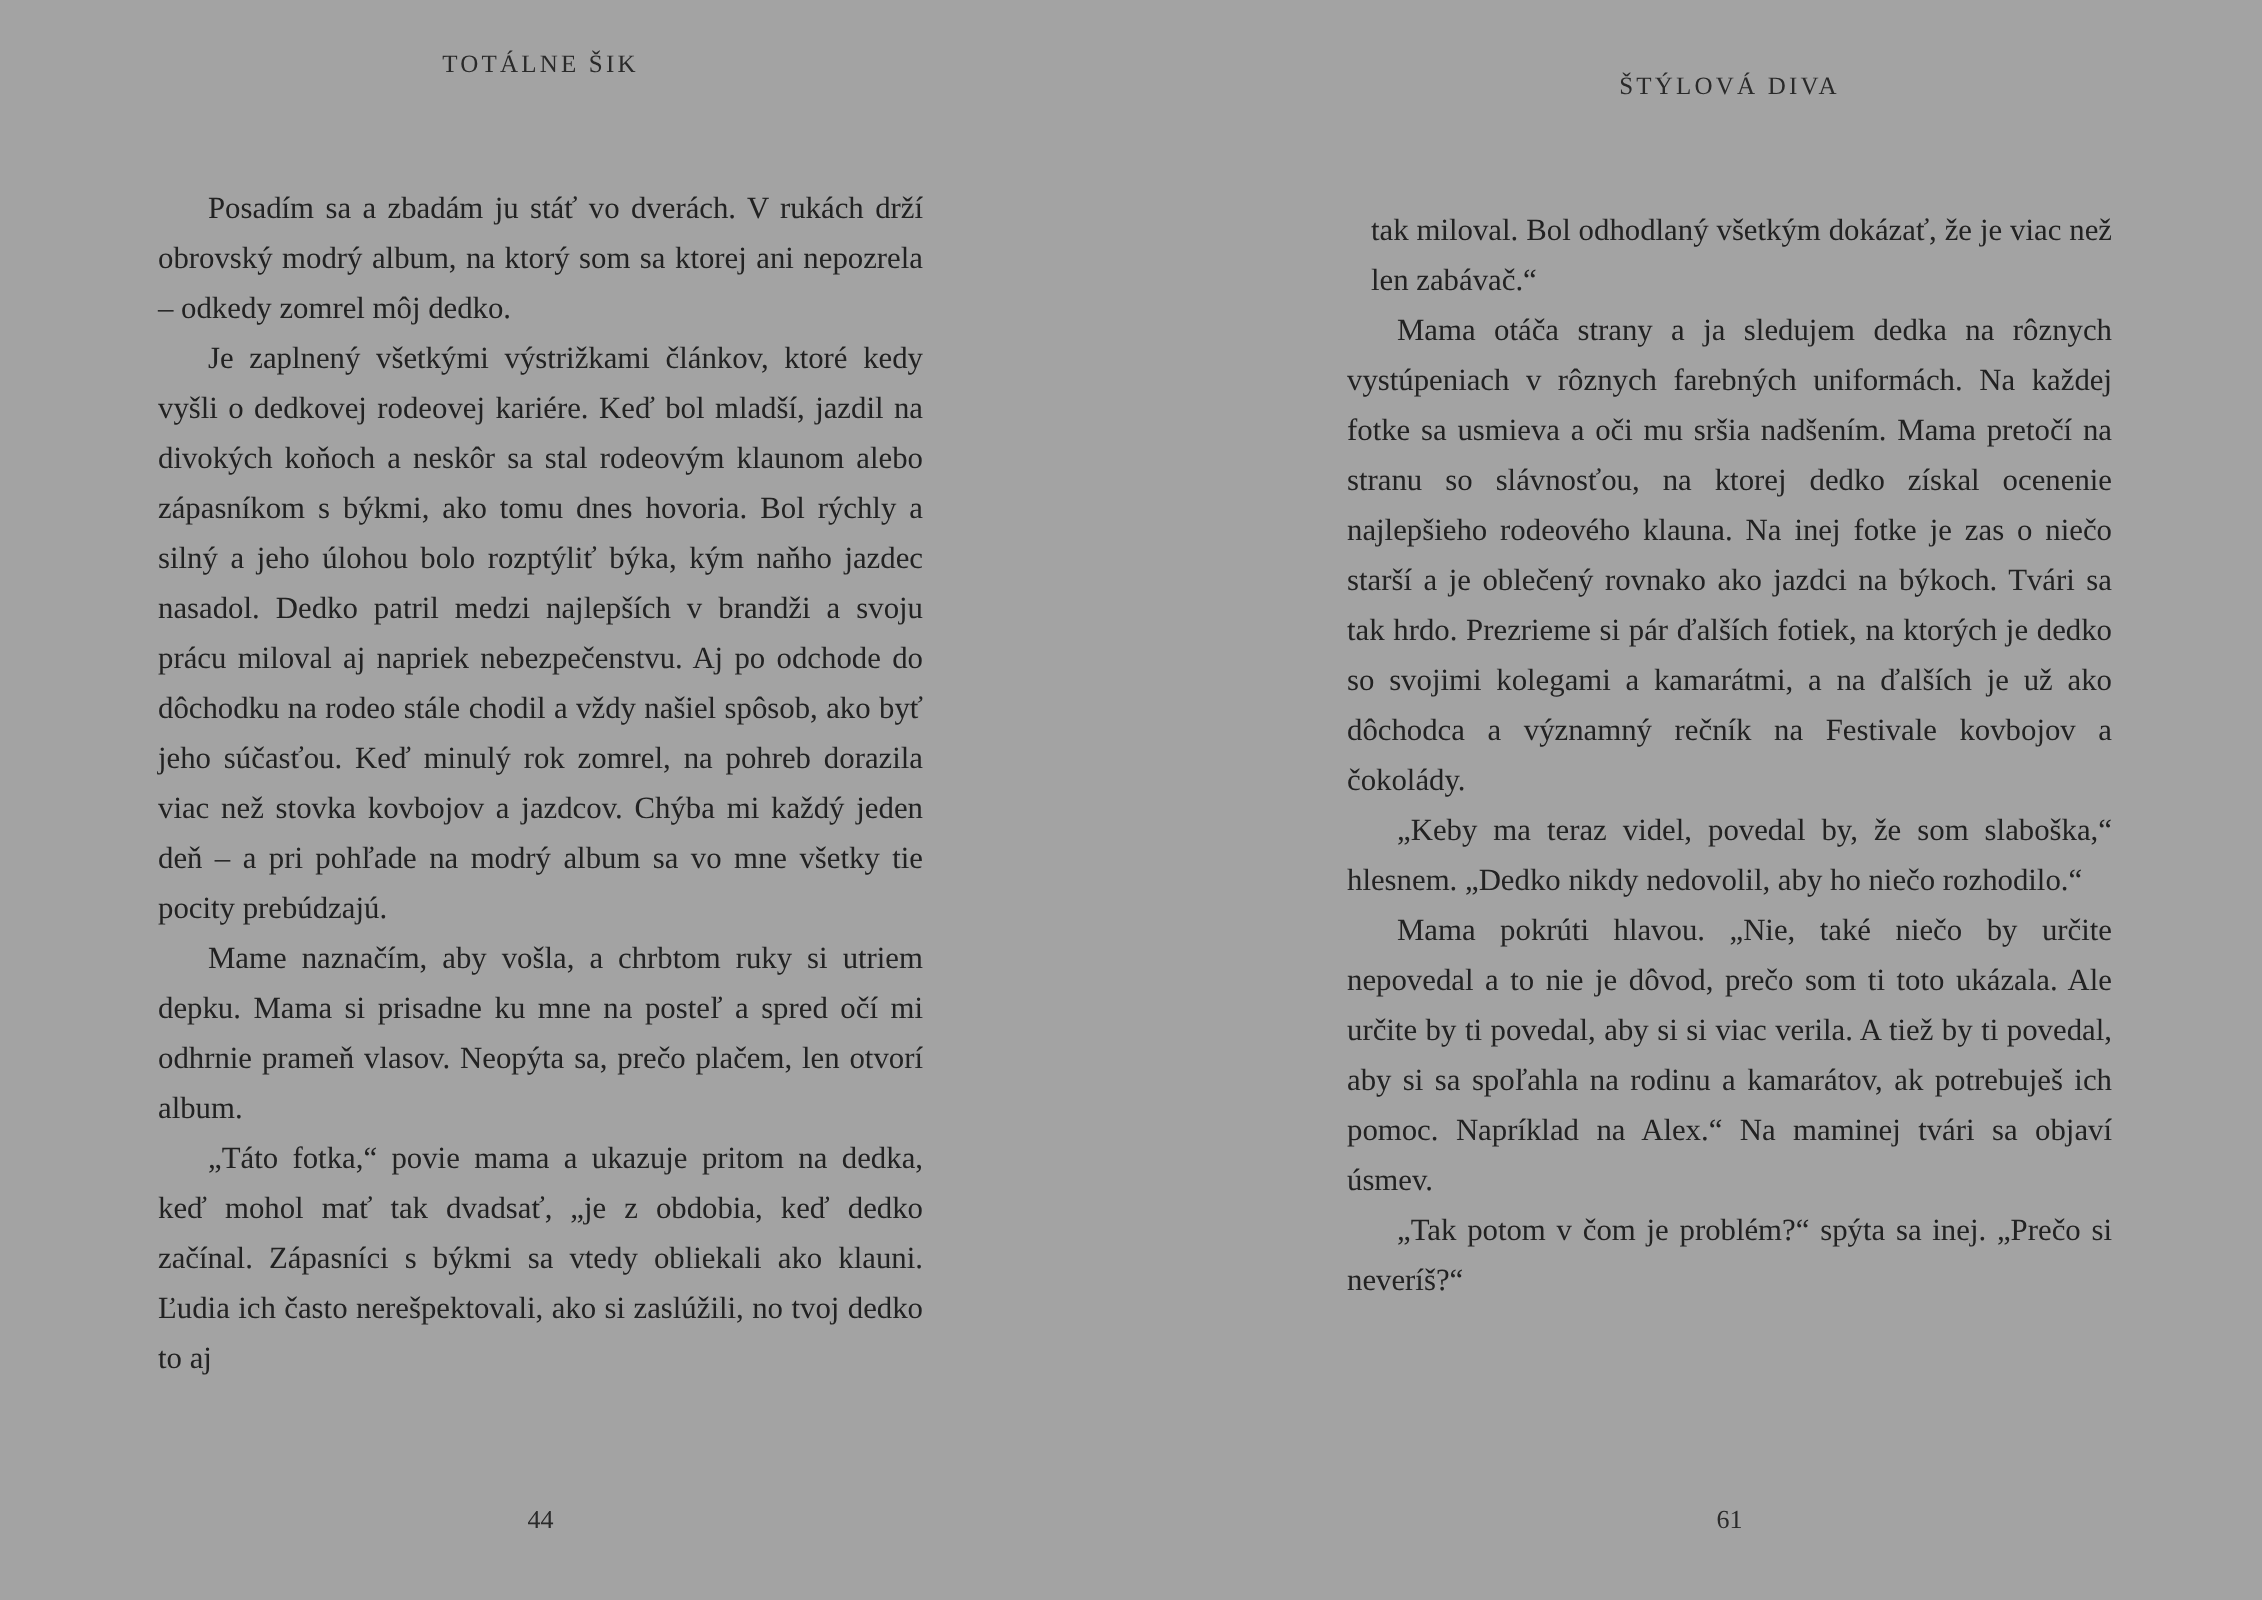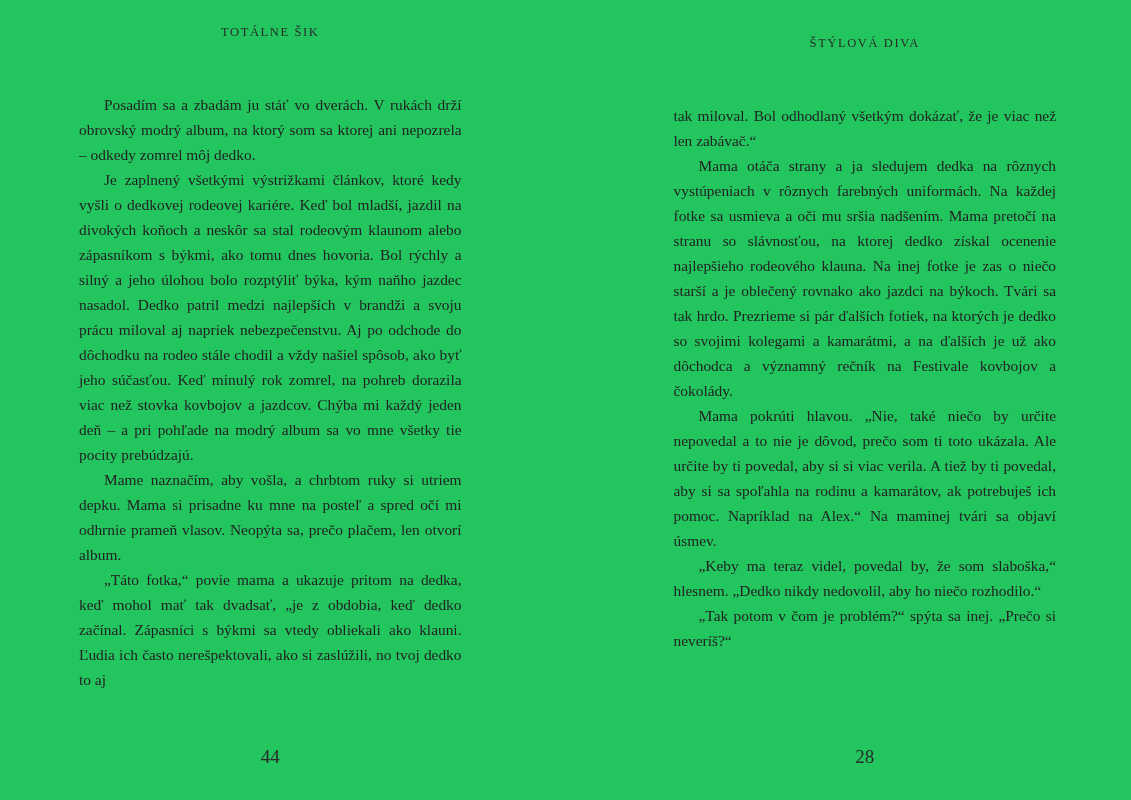--- a/index.html
+++ b/index.html
@@ -7,21 +7,21 @@
     padding: 0;
     background: #ffffff;
     width: 1131px;
     height: 800px;
     overflow: hidden;
   }
   .spread {
     display: flex;
     width: 1131px;
     height: 800px;
-    background: #22c55e;
+    background: #a3a3a3;
     font-family: "Liberation Serif", serif;
     color: #1c1c1c;
   }
   .page {
     position: relative;
     width: 565.5px;
     height: 800px;
     box-sizing: border-box;
   }
   .page-left  { padding: 25px 104px 0 79px; }
@@ -38,26 +38,26 @@
     font-size: 15.4px;
     line-height: 25px;
     text-align: justify;
     color: #222222;
   }
   .body-text p {
     margin: 0;
     padding: 0;
     text-indent: 25px;
   }
-  .body-text p.no-indent { text-indent: 0; }
+  .body-text p.no-indent { text-indent: 0; margin-left: 12px; }
   .page-number {
     position: absolute;
     bottom: 32px;
     text-align: center;
-    font-size: 19px;
+    font-size: 13px;
     color: #2a2a2a;
   }
   .page-left  .page-number { left: 79px;  right: 104px; }
   .page-right .page-number { left: 108px; right: 75px;  }
 </style>
 </head>
 <body>
 
 <div class="spread">
 
@@ -70,20 +70,20 @@
       <p>„Táto fotka,“ povie mama a ukazuje pritom na dedka, keď mohol mať tak dvadsať, „je z obdobia, keď dedko začínal. Zápasníci s býkmi sa vtedy obliekali ako klauni. Ľudia ich často nerešpektovali, ako si zaslúžili, no tvoj dedko to aj</p>
     </div>
     <div class="page-number">44</div>
   </div>
 
   <div class="page page-right">
     <div class="running-head">ŠTÝLOVÁ DIVA</div>
     <div class="body-text">
       <p class="no-indent">tak miloval. Bol odhodlaný všetkým dokázať, že je viac než len zabávač.“</p>
       <p>Mama otáča strany a ja sledujem dedka na rôznych vystúpeniach v rôznych farebných uniformách. Na každej fotke sa usmieva a oči mu sršia nadšením. Mama pretočí na stranu so slávnosťou, na ktorej dedko získal ocenenie najlepšieho rodeového klauna. Na inej fotke je zas o niečo starší a je oblečený rovnako ako jazdci na býkoch. Tvári sa tak hrdo. Prezrieme si pár ďalších fotiek, na ktorých je dedko so svojimi kolegami a kamarátmi, a na ďalších je už ako dôchodca a významný rečník na Festivale kovbojov a čokolády.</p>
+      <p>„Keby ma teraz videl, povedal by, že som slaboška,“ hlesnem. „Dedko nikdy nedovolil, aby ho niečo rozhodilo.“</p>
       <p>Mama pokrúti hlavou. „Nie, také niečo by určite nepovedal a to nie je dôvod, prečo som ti toto ukázala. Ale určite by ti povedal, aby si si viac verila. A tiež by ti povedal, aby si sa spoľahla na rodinu a kamarátov, ak potrebuješ ich pomoc. Napríklad na Alex.“ Na maminej tvári sa objaví úsmev.</p>
-      <p>„Keby ma teraz videl, povedal by, že som slaboška,“ hlesnem. „Dedko nikdy nedovolil, aby ho niečo rozhodilo.“</p>
       <p>„Tak potom v čom je problém?“ spýta sa inej. „Prečo si neveríš?“</p>
     </div>
-    <div class="page-number">28</div>
+    <div class="page-number">61</div>
   </div>
 
 </div>
 
 </body></html>

